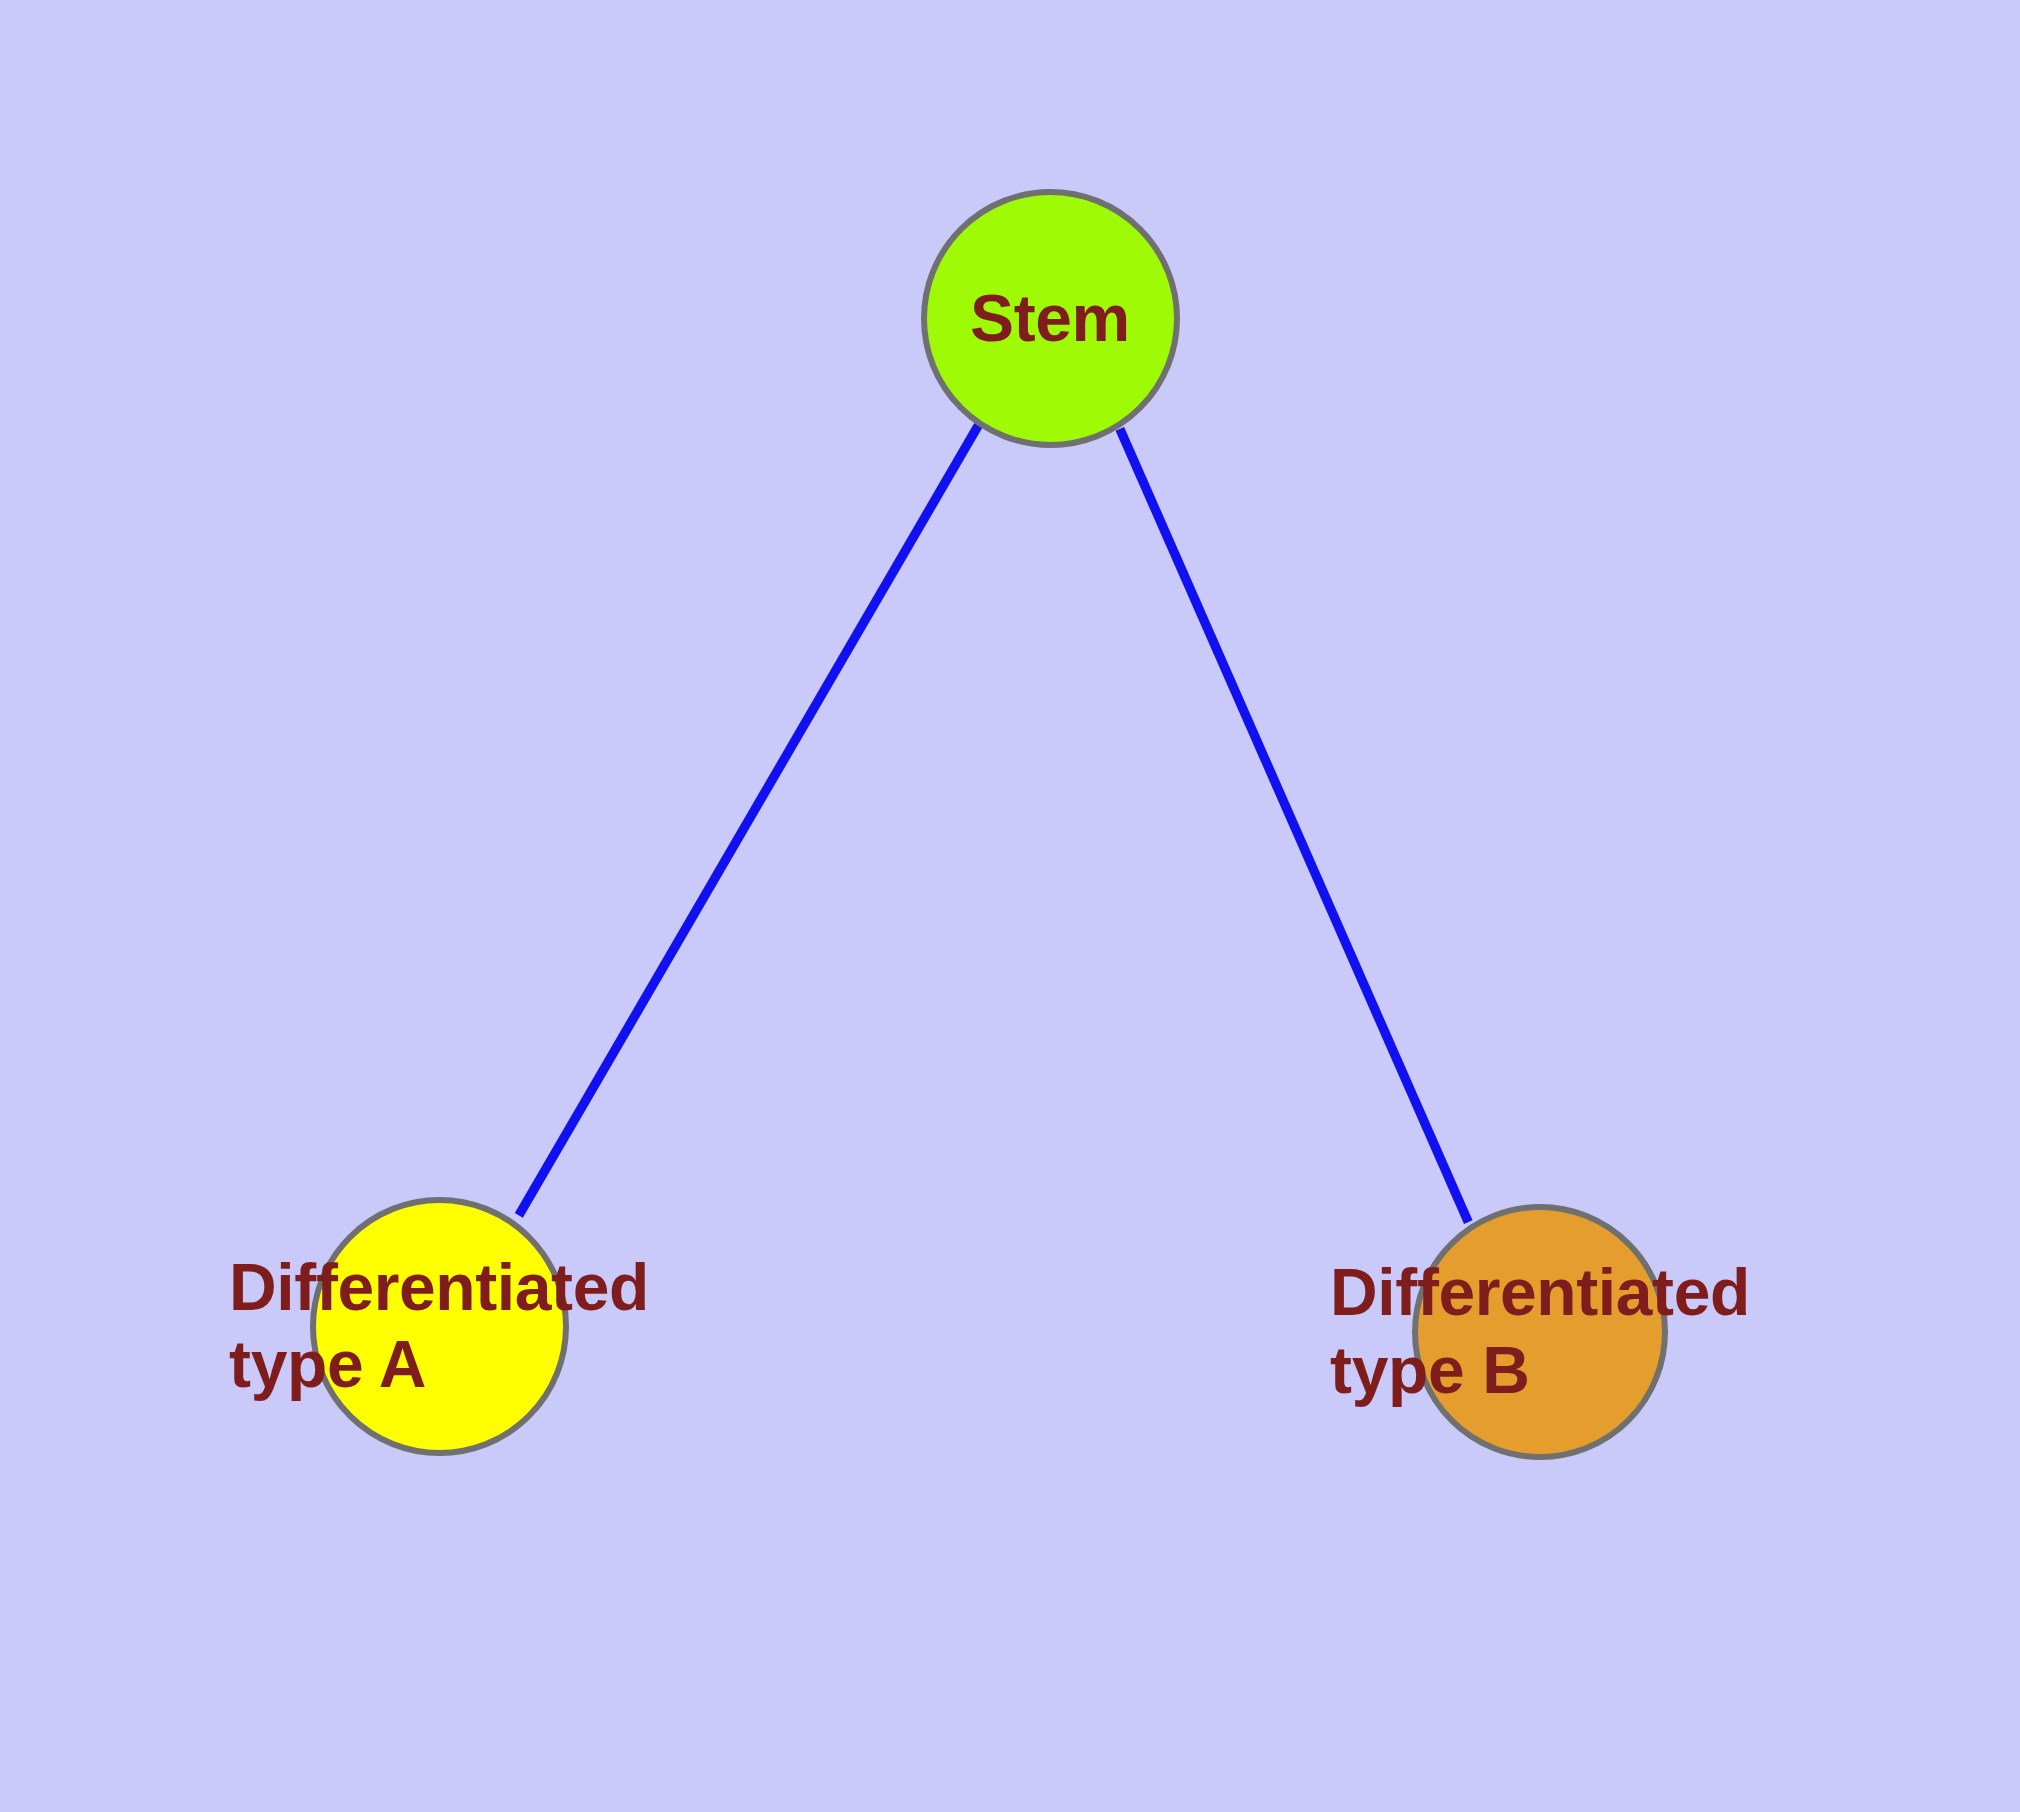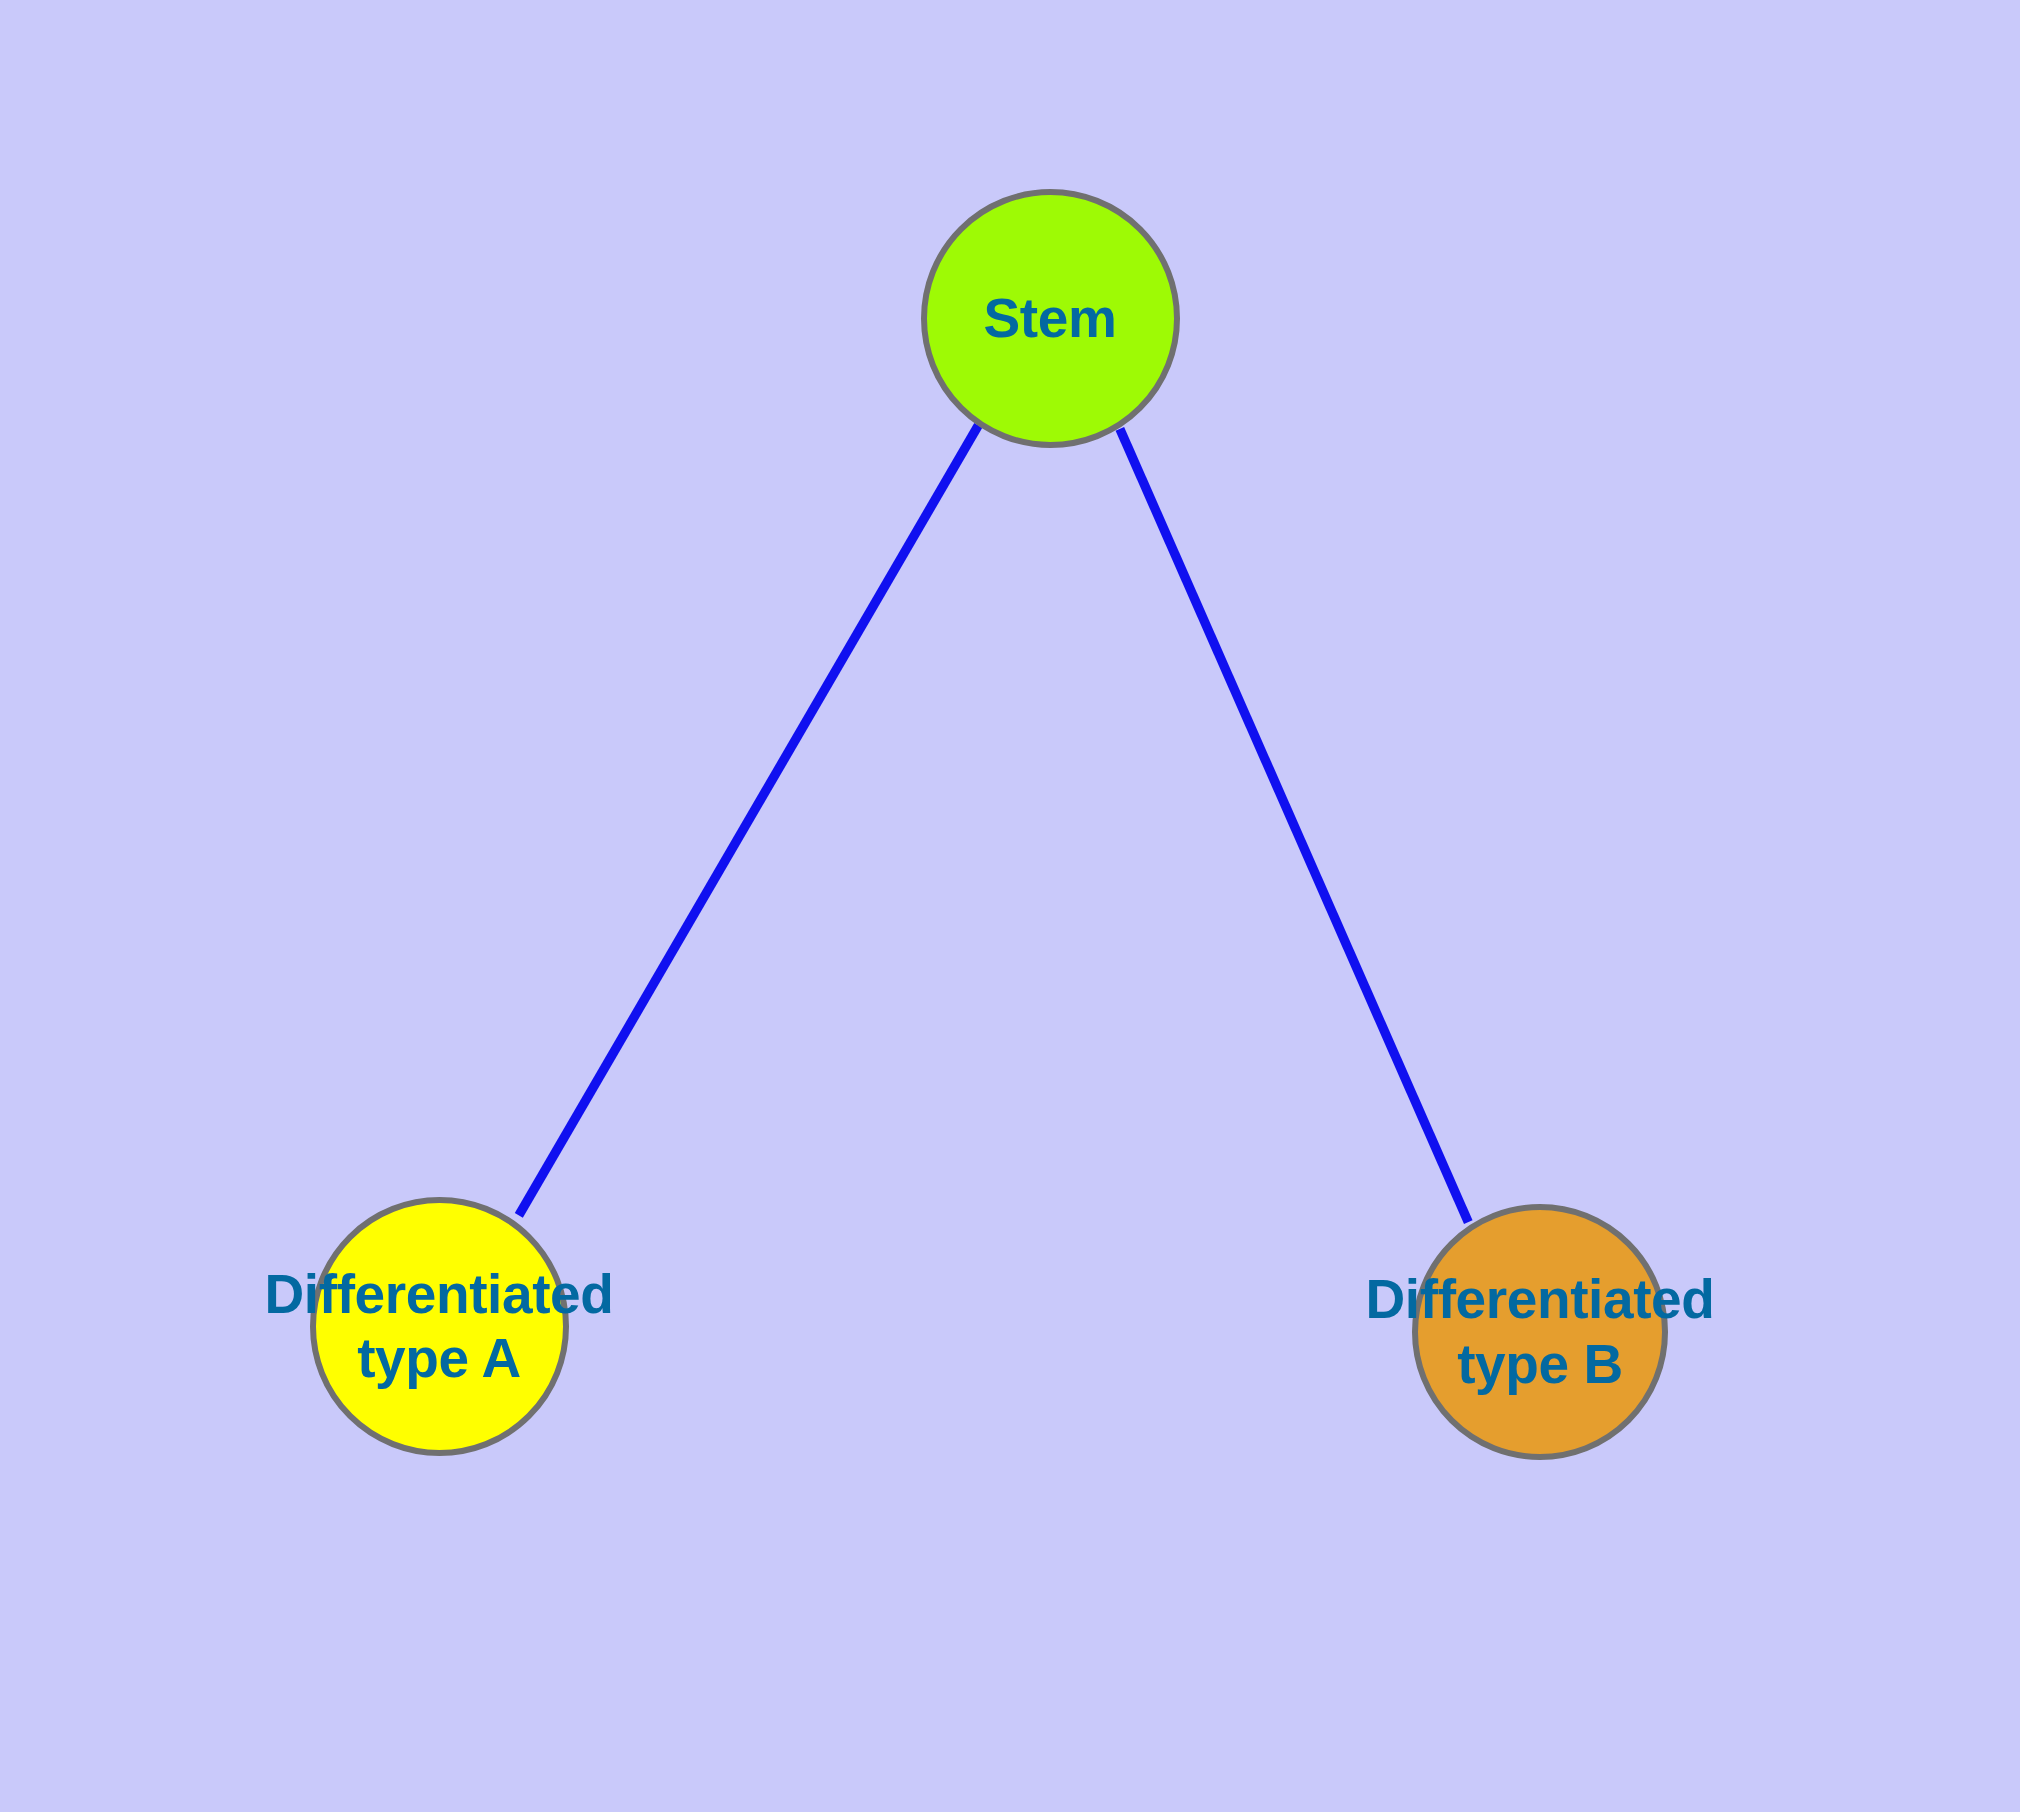--- a/index.html
+++ b/index.html
@@ -36,24 +36,23 @@
     transform: translate(-50%, -50%);
     border-radius: 50%;
     box-sizing: border-box;
     border: 6px solid #707070;
   }
   .node-label {
     position: absolute;
     left: 50%; top: 50%;
     transform: translate(-50%, -50%);
     white-space: pre;
-    text-align: center;
-    color: #0369a1;
+    color: #7f1d1d;
     font-weight: bold;
-    font-size: 55px;
+    font-size: 66px;
     line-height: 1.18;
     letter-spacing: -0.4px;
     pointer-events: none;
   }
 </style>
 </head>
 <body>
 
 <div id="canvas">
 

